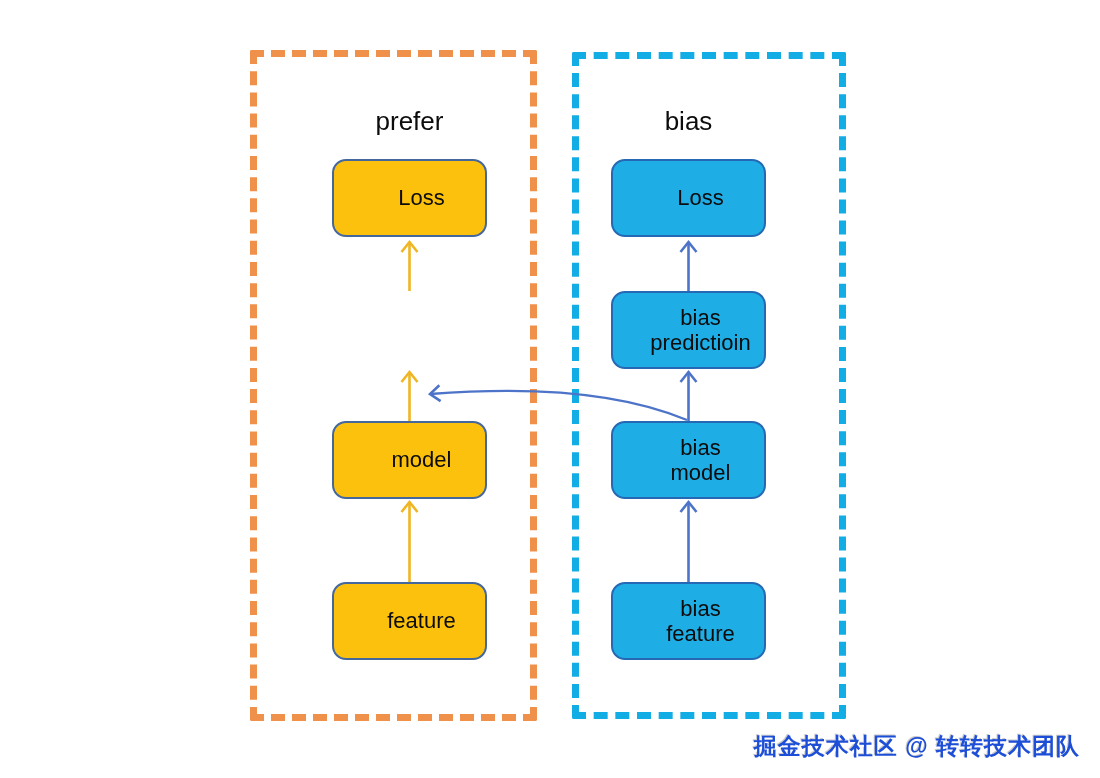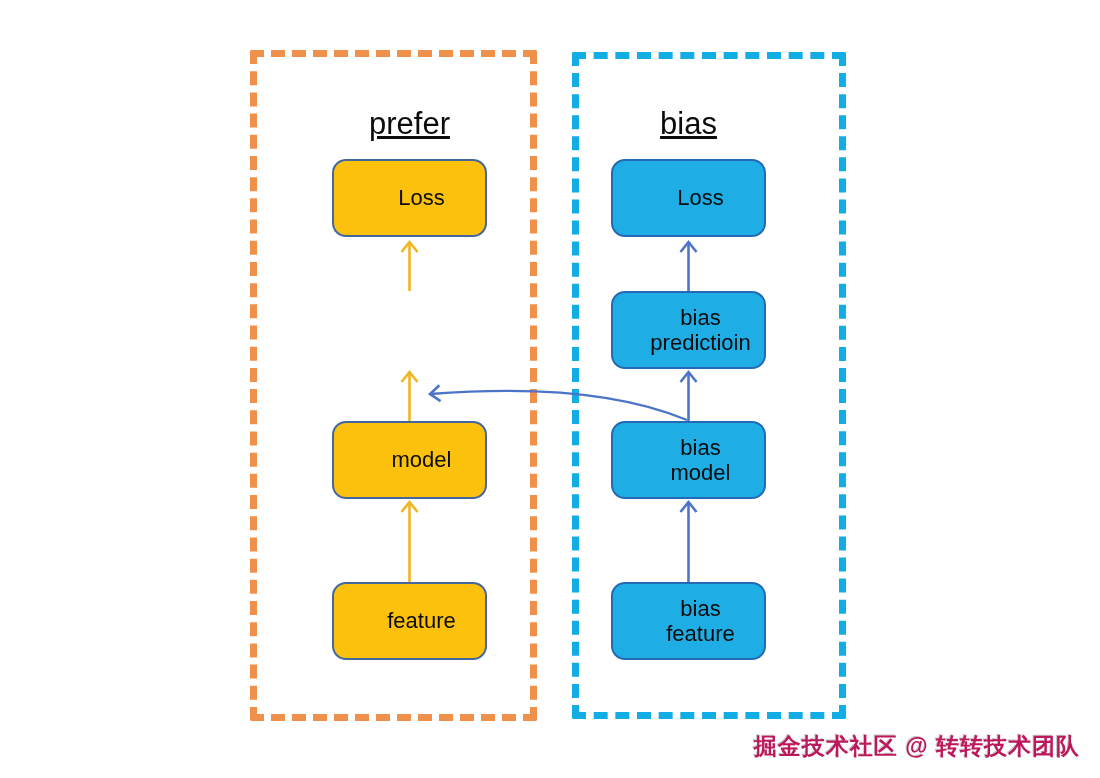--- a/index.html
+++ b/index.html
@@ -6,21 +6,21 @@
   .canvas {
     position:relative; width:1100px; height:778px; background:#ffffff; overflow:hidden;
     font-family:"Liberation Sans", sans-serif; color:#121212;
   }
   .frame { position:absolute; box-sizing:border-box; border-radius:2px; }
   .frame-prefer { left:250px; top:50px;  width:287px; height:671px; border:7px dashed #F0914B; }
   .frame-bias   { left:572px; top:52px;  width:274px; height:667px; border:7px dashed #13ADE6; }
 
   .group-label {
     position:absolute; width:155px; text-align:center;
-    font-size:31px; color:#0c0c0c;text-decoration:underline;
+    font-size:26px; color:#0c0c0c;
   }
   .label-prefer { left:332px; top:106px; }
   .label-bias   { left:611px; top:106px; }
 
   .node {
     position:absolute; box-sizing:border-box;
     width:155px; height:78px; border-radius:14px;
     display:flex; align-items:center; justify-content:center;
     text-align:center; font-size:22px; line-height:1.15;
     white-space:pre-line; color:#0c0c0c;padding-left:24px;
@@ -32,21 +32,21 @@
   .row-loss       { top:159px; }
   .row-prediction { top:291px; }
   .row-model      { top:421px; }
   .row-feature    { top:582px; }
 
   .connectors { position:absolute; left:0; top:0; pointer-events:none; }
 
   .watermark {
     position:absolute; right:20px; top:731px;
     font-size:23px; font-weight:bold; letter-spacing:1px;
-    color:#be185d;
+    color:#1d4ed8;
     text-shadow:2px 2px 0 #ffffff, -1px -1px 0 #c9c9c9;
   }
 </style>
 </head>
 <body>
 
 <div class="canvas">
 
   <div class="frame frame-prefer"></div>
   <div class="frame frame-bias"></div>

